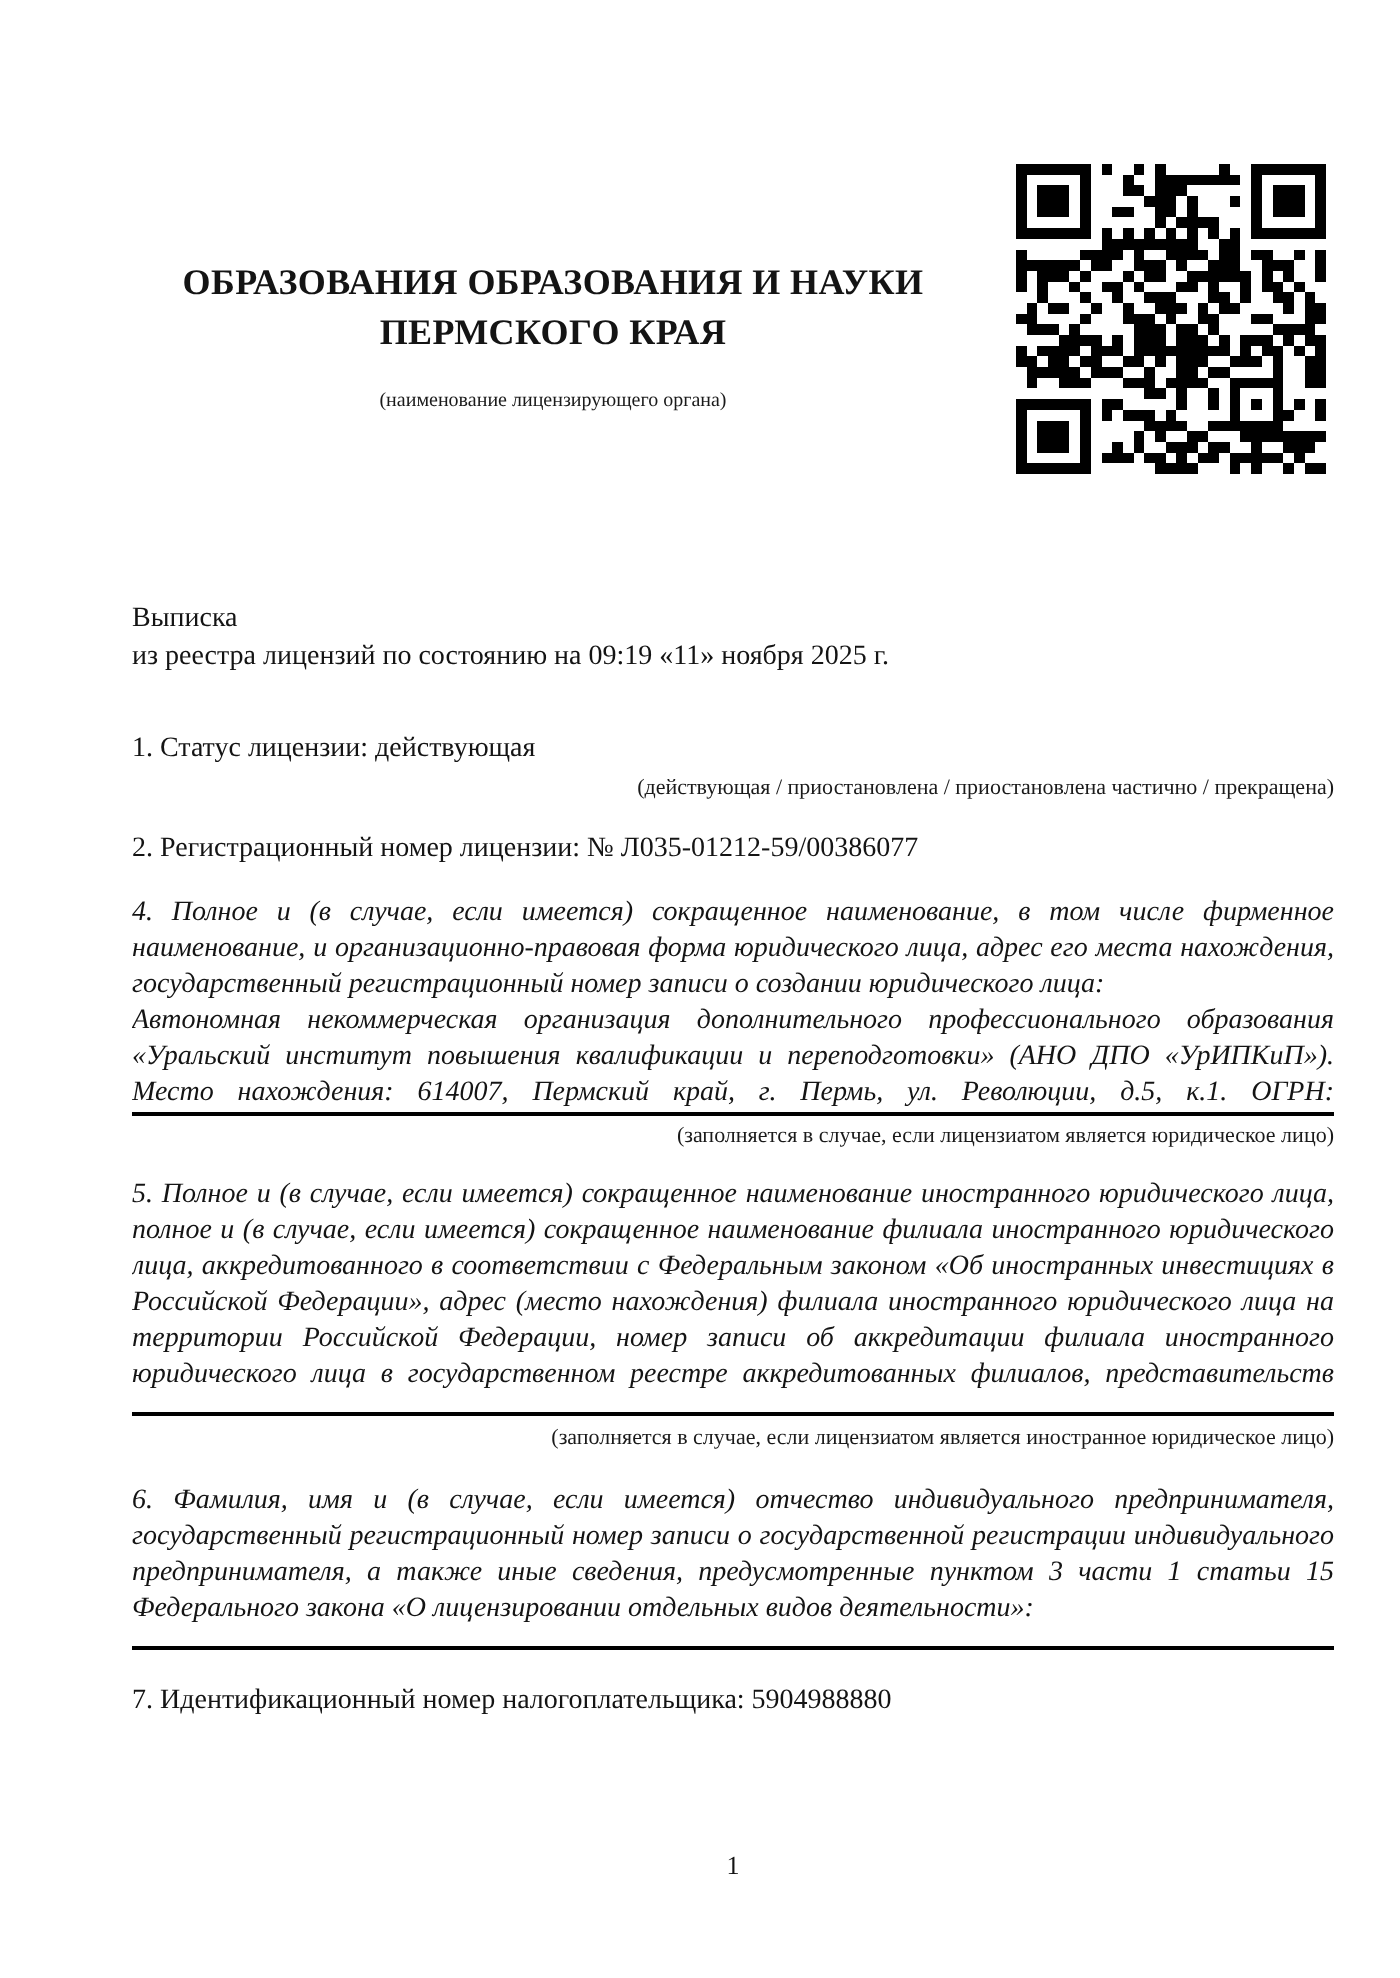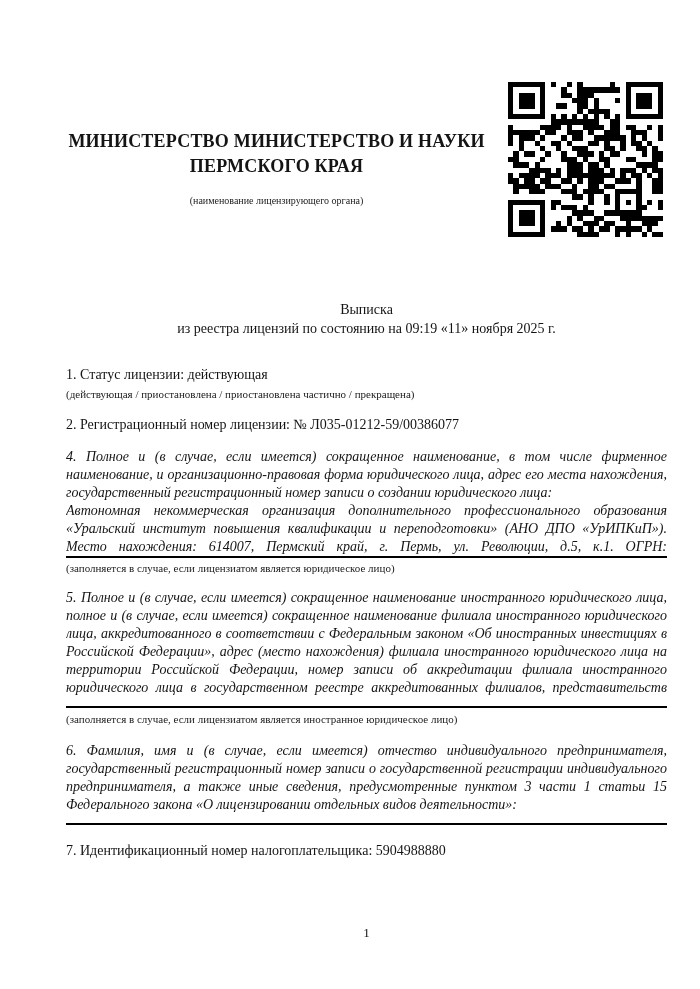--- a/index.html
+++ b/index.html
@@ -29,58 +29,58 @@
   
   .qr {
     position: absolute; left: 508px; top: 82px; width: 155px; height: 155px;
     background: #fff;
   }
   .qr svg { display: block; width: 155px; height: 155px; shape-rendering: crispEdges; }
 
   
   .doc-title {
     position: absolute; left: 66px; top: 300px; width: 601px;
-    text-align: center; font-size: 14px; line-height: 19px;
+    font-size: 14px; line-height: 19px;
   }
 
   
   .content {
     position: absolute; left: 66px; top: 366px; width: 601px;
     font-size: 14px; line-height: 18px;
   }
   .line-item { white-space: nowrap; }
   .para { text-align: justify; font-style: italic; }
   .p3l { min-height: 54px; max-height: 54px; overflow: hidden; }
   .p6l { min-height: 108px; max-height: 108px; overflow: hidden; }
   .p4l { min-height: 72px; max-height: 72px; overflow: hidden; }
   .underlined { border-bottom: 2px solid #000; }
   .blank-line { height: 9px; border-bottom: 2px solid #000; }
   .fill-caption {
-    text-align: left; font-size: 11px; line-height: 14px;
+    text-align: right; font-size: 11px; line-height: 14px;
     margin-top: 3px; color: #1a1a1a; font-family: Liberation Serif, serif;
   }
   .mt15 { margin-top: 15px; }
   .mt16 { margin-top: 16px; }
   .mt14 { margin-top: 14px; }
   .mt17 { margin-top: 17px; }
   .mt4  { margin-top: 4px;  }
 
   
   .page-number {
     position: absolute; left: 66px; top: 926px; width: 601px;
     text-align: center; font-size: 13px; line-height: 14px;
   }
 </style>
 </head>
 <body>
 
 <div class="page">
 
   <div class="org-block">
-    <div class="org-line">МИНИСТЕРСТВО МИНИСТЕРСТВО И НАУКИ</div>
+    <div class="org-line">ОБРАЗОВАНИЯ ОБРАЗОВАНИЯ И НАУКИ</div>
     <div class="org-line">ПЕРМСКОГО КРАЯ</div>
     <div class="org-caption">(наименование лицензирующего органа)</div>
   </div>
 
   <div class="qr" id="qr-box">
       <svg viewBox="0 0 29 29" xmlns="http://www.w3.org/2000/svg" fill="#000000">
         <rect x="0" y="0" width="1" height="1"></rect>
         <rect x="1" y="0" width="1" height="1"></rect>
         <rect x="2" y="0" width="1" height="1"></rect>
         <rect x="3" y="0" width="1" height="1"></rect>

